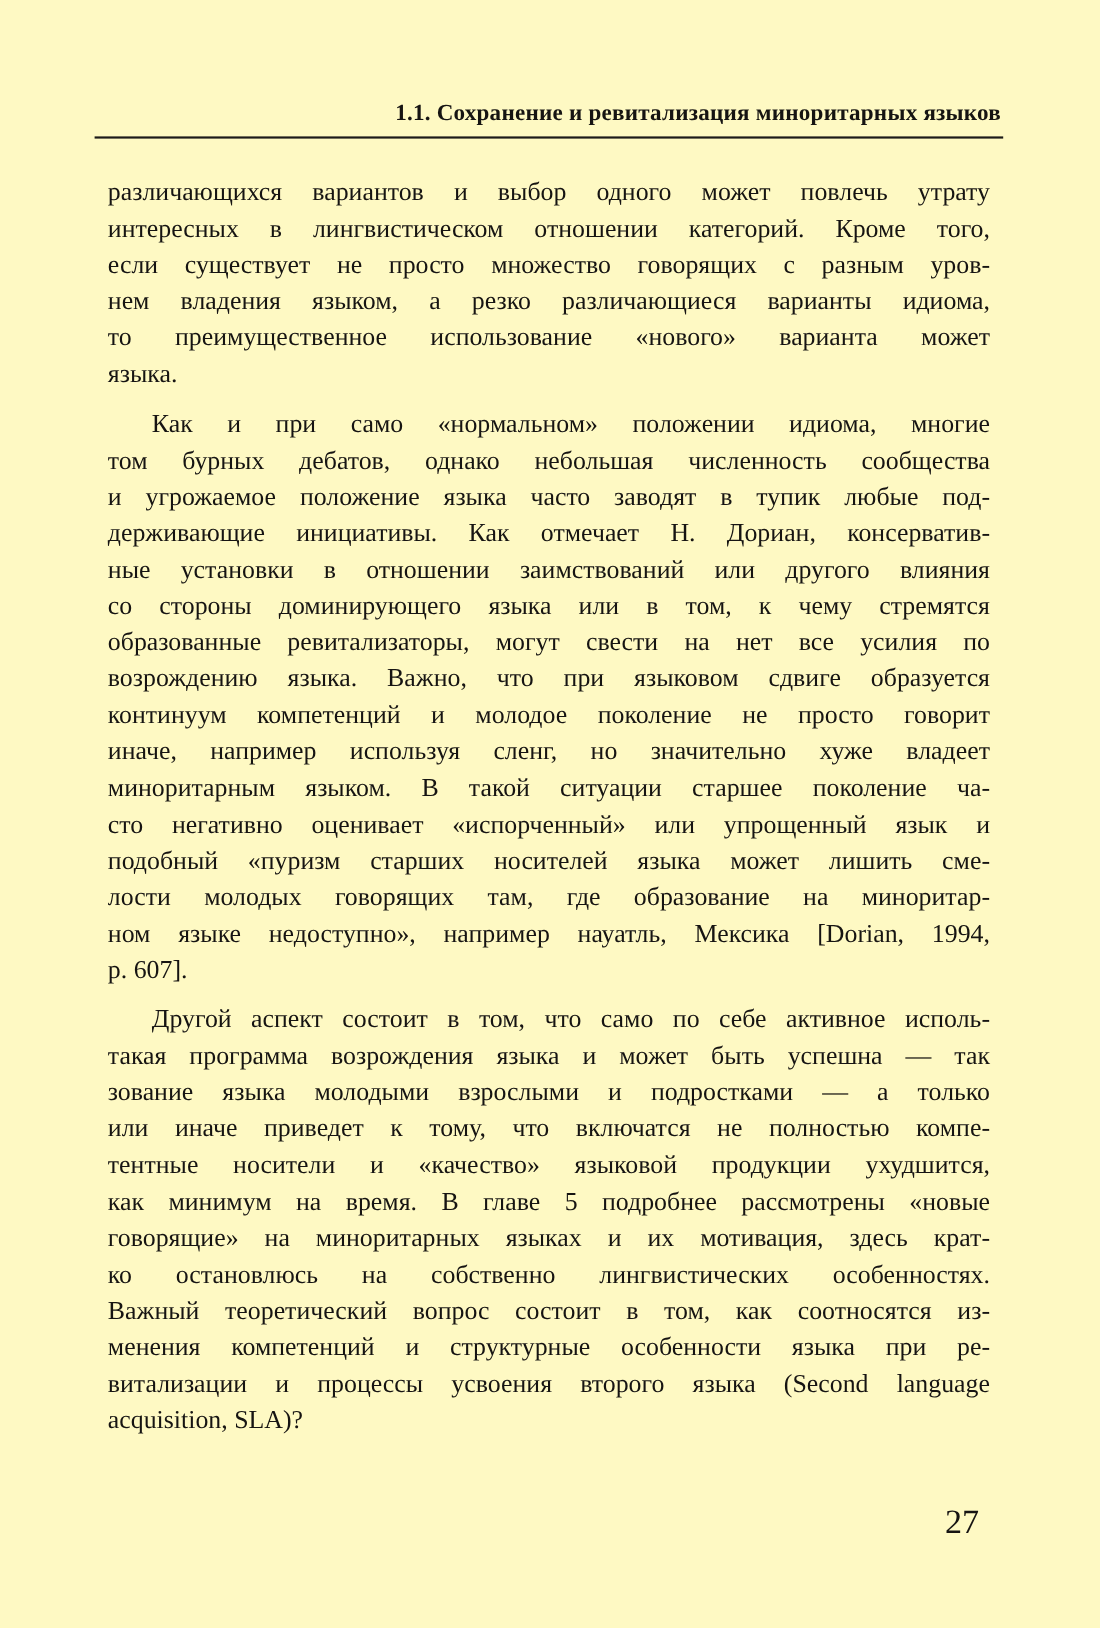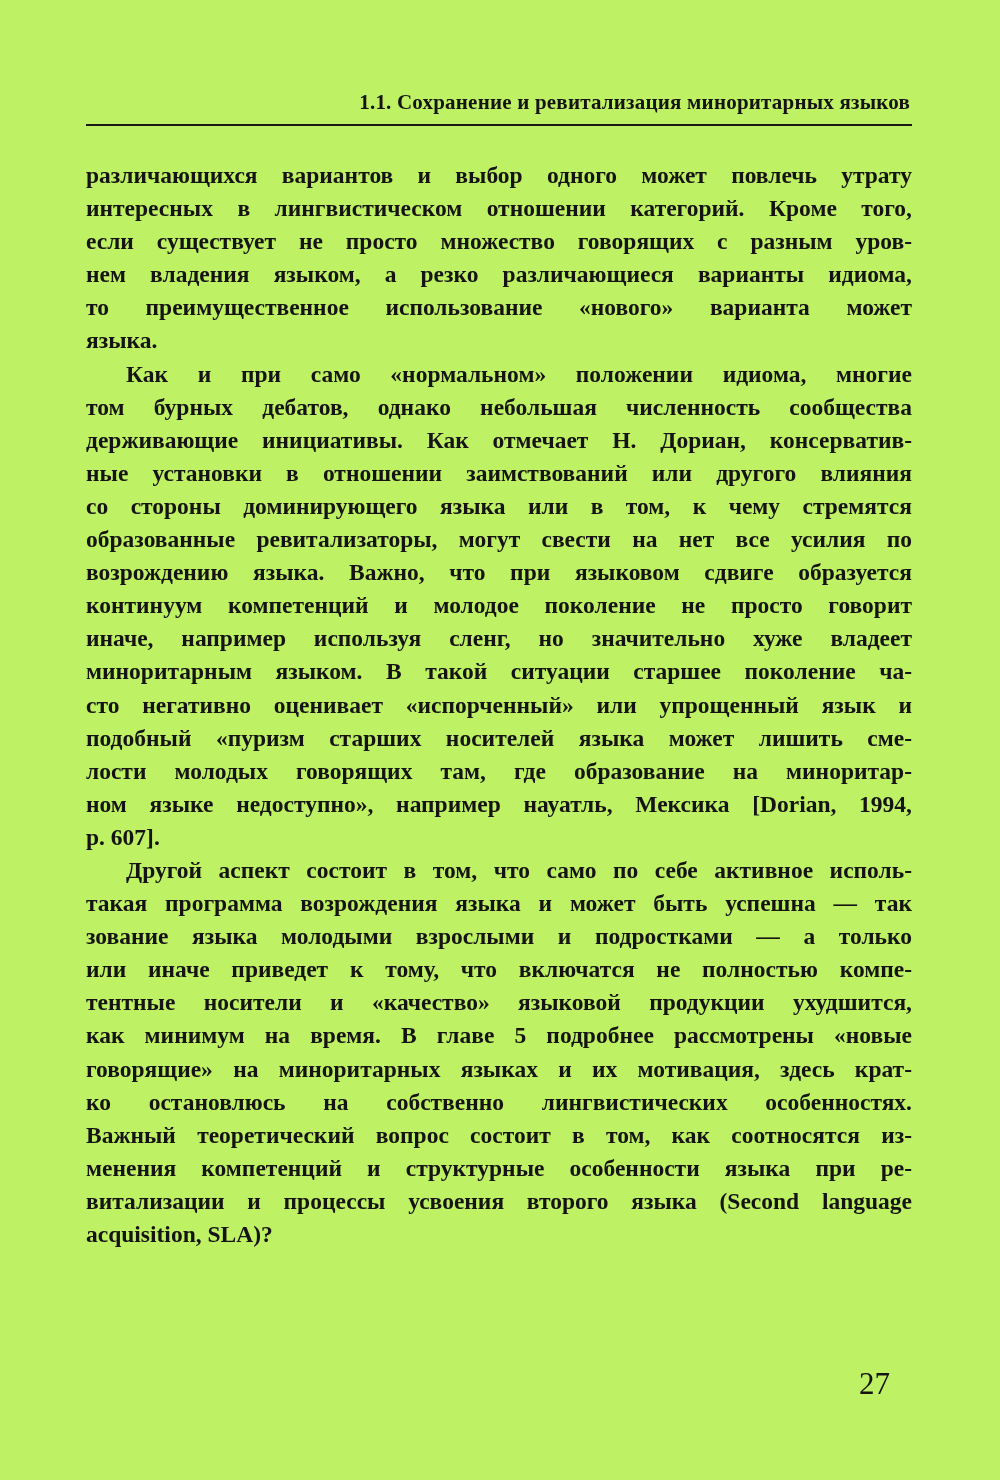--- a/index.html
+++ b/index.html
@@ -13,42 +13,41 @@
     font-family: "Liberation Serif", "DejaVu Serif", serif;
     color: #161412;
     overflow: hidden;
   }
   .page {
     position: relative;
     width: 1000px;
     height: 1480px;
     box-sizing: border-box;
     padding: 90px 88px 0 86px;
-    background: #bef264;
+    background: #fef9c3;
   }
   .running-head {
     text-align: right;
     font-weight: bold;
     font-size: 21px;
     letter-spacing: 0.2px;
     padding-right: 2px;
   }
   .head-rule {
     height: 0;
     border-bottom: 2px solid #1c1a18;
     margin-top: 9px;
   }
   .body-text {
     margin-top: 33px;
     font-size: 23.5px;
     line-height: 33.1px;
   }
   .para {
-    margin: 0;
-    font-weight: bold;
+    margin: 12px;
   }
   .line {
     text-align: justify;
     text-align-last: justify;
     white-space: normal;
   }
   .line.last {
     text-align-last: left;
   }
   .line.indent {
@@ -75,20 +74,21 @@
         <div class="line">различающихся вариантов и выбор одного может повлечь утрату</div>
         <div class="line">интересных в лингвистическом отношении категорий. Кроме того,</div>
         <div class="line">если существует не просто множество говорящих с разным уров-</div>
         <div class="line">нем владения языком, а резко различающиеся варианты идиома,</div>
         <div class="line">то преимущественное использование «нового» варианта может</div>
         <div class="line last">языка.</div>
       </div>
       <div class="para">
         <div class="line indent">Как и при само «нормальном» положении идиома, многие</div>
         <div class="line">том бурных дебатов, однако небольшая численность сообщества</div>
+        <div class="line">и угрожаемое положение языка часто заводят в тупик любые под-</div>
         <div class="line">держивающие инициативы. Как отмечает Н. Дориан, консерватив-</div>
         <div class="line">ные установки в отношении заимствований или другого влияния</div>
         <div class="line">со стороны доминирующего языка или в том, к чему стремятся</div>
         <div class="line">образованные ревитализаторы, могут свести на нет все усилия по</div>
         <div class="line">возрождению языка. Важно, что при языковом сдвиге образуется</div>
         <div class="line">континуум компетенций и молодое поколение не просто говорит</div>
         <div class="line">иначе, например используя сленг, но значительно хуже владеет</div>
         <div class="line">миноритарным языком. В такой ситуации старшее поколение ча-</div>
         <div class="line">сто негативно оценивает «испорченный» или упрощенный язык и</div>
         <div class="line">подобный «пуризм старших носителей языка может лишить сме-</div>

